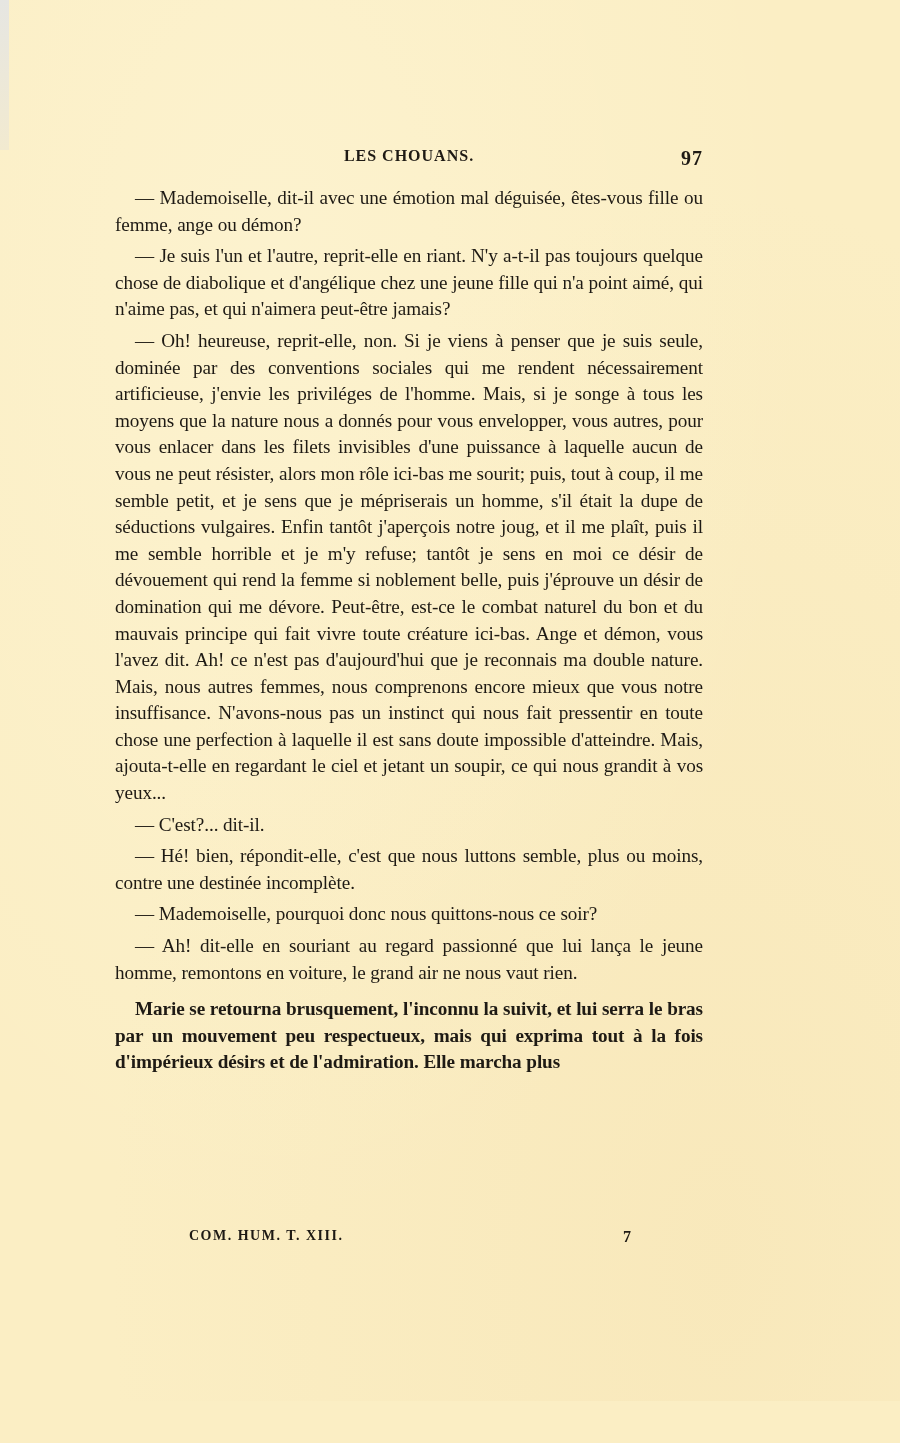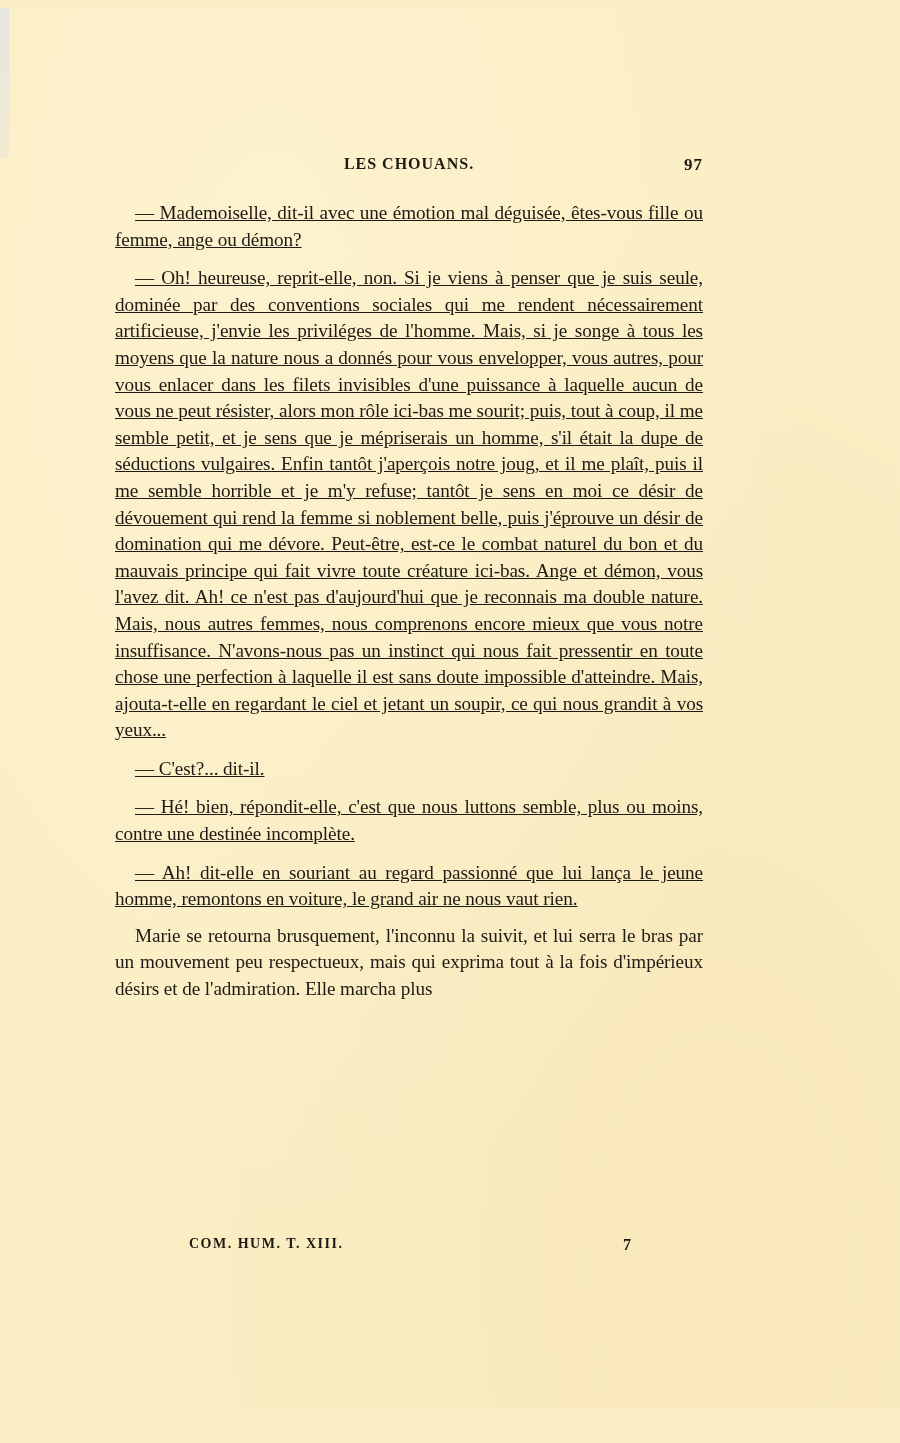--- a/index.html
+++ b/index.html
@@ -19,21 +19,21 @@
       position: absolute;
       left: 0;
       top: 0;
       width: 9px;
       height: 150px;
       background: linear-gradient(to bottom, #e6e6e2 0%, #f2ead0 100%);
     }
     .page {
       position: absolute;
       left: 0;
-      top: 8px;
+      top: 0;
       width: 900px;
       height: 1401px;
       background:
         radial-gradient(ellipse at 30% 20%, rgba(255,250,225,0.35), rgba(0,0,0,0) 60%),
         radial-gradient(ellipse at 80% 90%, rgba(240,215,160,0.25), rgba(0,0,0,0) 60%);
     }
     .running-head {
       position: absolute;
       top: 147px;
       left: 115px;
@@ -47,43 +47,43 @@
       position: absolute;
       left: 0;
       right: 0;
       text-align: center;
       top: 0;
     }
     .page-number {
       position: absolute;
       right: 0;
       top: 0;
-      font-size: 17px;
+      font-size: 20px;
     }
     .body-text {
       position: absolute;
       top: 180px;
       left: 115px;
       width: 588px;
       font-size: 19.2px;
       line-height: 26.6px;
       text-align: justify;
       font-stretch: condensed;
       letter-spacing: -0.1px;
     }
     .body-text p {
       margin: 0;
       text-indent: 20px;
     }
     .body-text p.spaced {
-      margin-top: 12px;
-      text-decoration: underline;
+      margin-top: 5px;
     }
     .body-text p.gap {
       margin-top: 10px;
+      font-weight: bold;
     }
     .signature-line {
       position: absolute;
       top: 1228px;
       left: 160px;
       width: 480px;
       font-size: 14px;
       font-weight: bold;
       letter-spacing: 1.5px;
     }
@@ -104,23 +104,25 @@
 <div class="page">
   <div class="page-edge"></div>
 
   <div class="running-head">
     <span class="running-title">LES CHOUANS.</span>
     <span class="page-number">97</span>
   </div>
 
   <div class="body-text">
     <p class="spaced">— Mademoiselle, dit-il avec une émotion mal déguisée, êtes-vous fille ou femme, ange ou démon?</p>
+    <p class="spaced">— Je suis l'un et l'autre, reprit-elle en riant. N'y a-t-il pas toujours quelque chose de diabolique et d'angélique chez une jeune fille qui n'a point aimé, qui n'aime pas, et qui n'aimera peut-être jamais?</p>
     <p class="spaced">— Oh! heureuse, reprit-elle, non. Si je viens à penser que je suis seule, dominée par des conventions sociales qui me rendent nécessairement artificieuse, j'envie les priviléges de l'homme. Mais, si je songe à tous les moyens que la nature nous a donnés pour vous envelopper, vous autres, pour vous enlacer dans les filets invisibles d'une puissance à laquelle aucun de vous ne peut résister, alors mon rôle ici-bas me sourit; puis, tout à coup, il me semble petit, et je sens que je mépriserais un homme, s'il était la dupe de séductions vulgaires. Enfin tantôt j'aperçois notre joug, et il me plaît, puis il me semble horrible et je m'y refuse; tantôt je sens en moi ce désir de dévouement qui rend la femme si noblement belle, puis j'éprouve un désir de domination qui me dévore. Peut-être, est-ce le combat naturel du bon et du mauvais principe qui fait vivre toute créature ici-bas. Ange et démon, vous l'avez dit. Ah! ce n'est pas d'aujourd'hui que je reconnais ma double nature. Mais, nous autres femmes, nous comprenons encore mieux que vous notre insuffisance. N'avons-nous pas un instinct qui nous fait pressentir en toute chose une perfection à laquelle il est sans doute impossible d'atteindre. Mais, ajouta-t-elle en regardant le ciel et jetant un soupir, ce qui nous grandit à vos yeux...</p>
     <p class="spaced">— C'est?... dit-il.</p>
     <p class="spaced">— Hé! bien, répondit-elle, c'est que nous luttons semble, plus ou moins, contre une destinée incomplète.</p>
+    <p class="spaced">— Mademoiselle, pourquoi donc nous quittons-nous ce soir?</p>
     <p class="spaced">— Ah! dit-elle en souriant au regard passionné que lui lança le jeune homme, remontons en voiture, le grand air ne nous vaut rien.</p>
     <p class="gap">Marie se retourna brusquement, l'inconnu la suivit, et lui serra le bras par un mouvement peu respectueux, mais qui exprima tout à la fois d'impérieux désirs et de l'admiration. Elle marcha plus</p>
   </div>
 
   <div class="signature-line">
     <span class="sig-left">COM. HUM. T. XIII.</span>
     <span class="sig-right">7</span>
   </div>
 </div>
 

